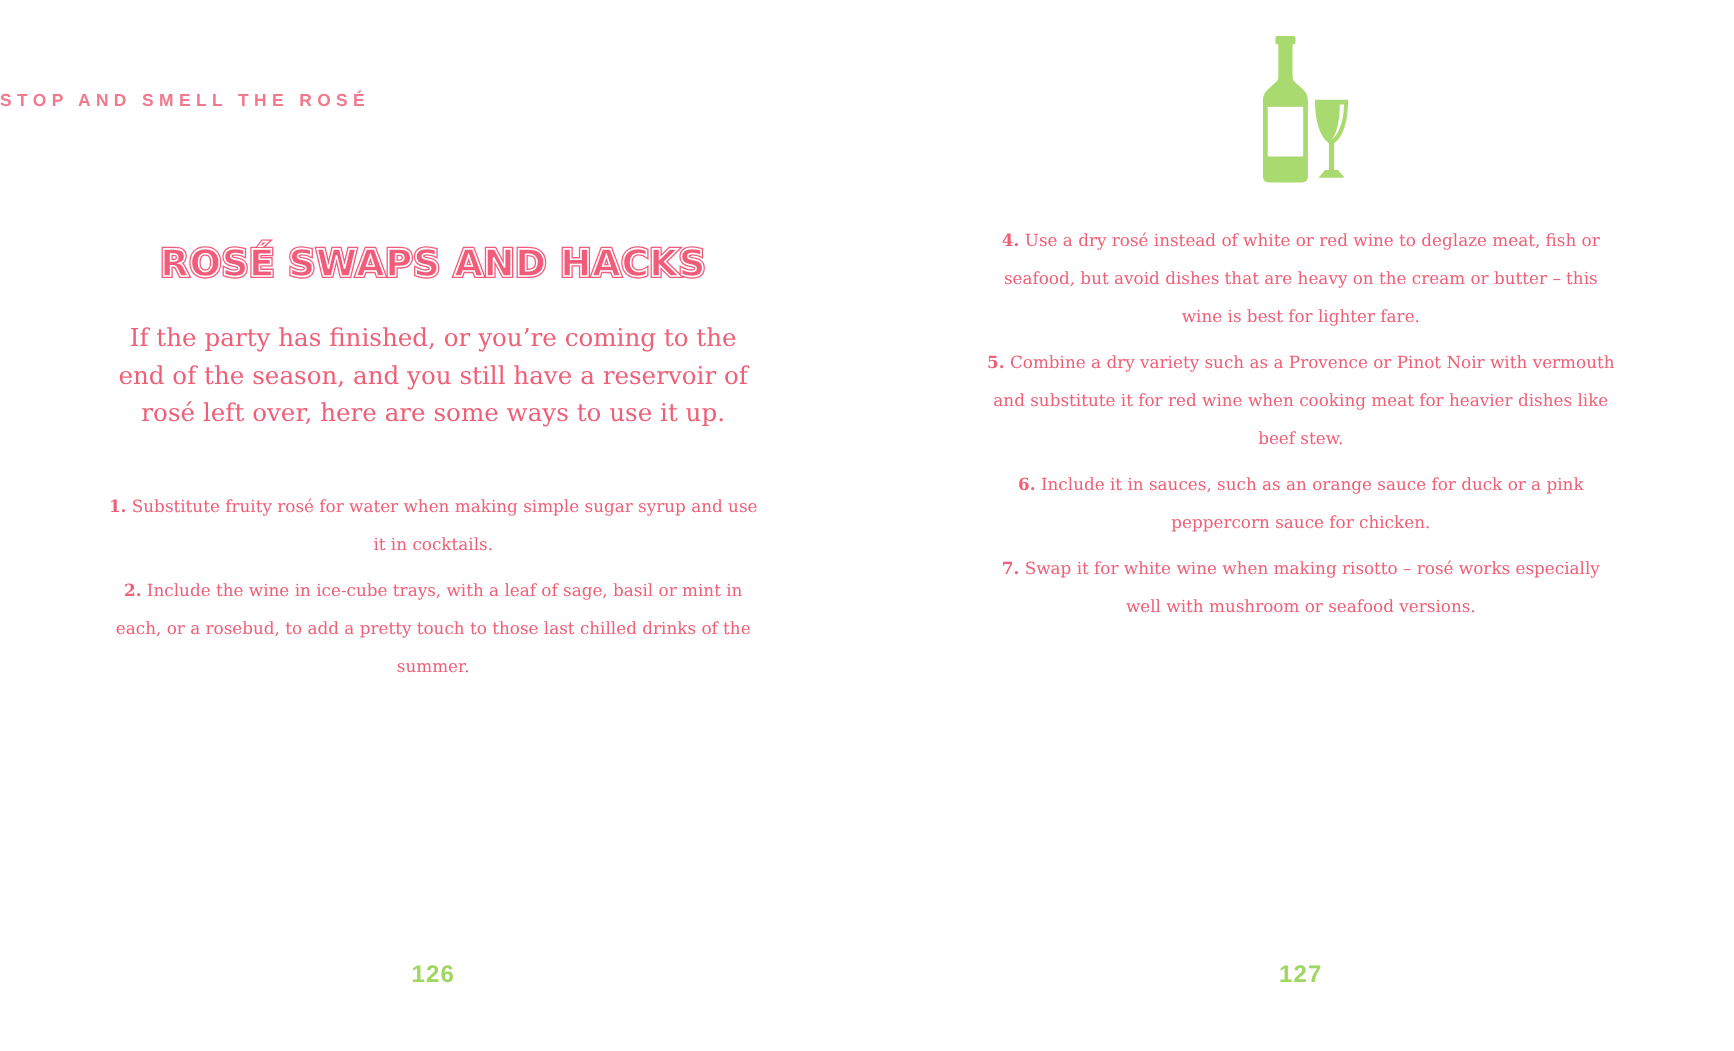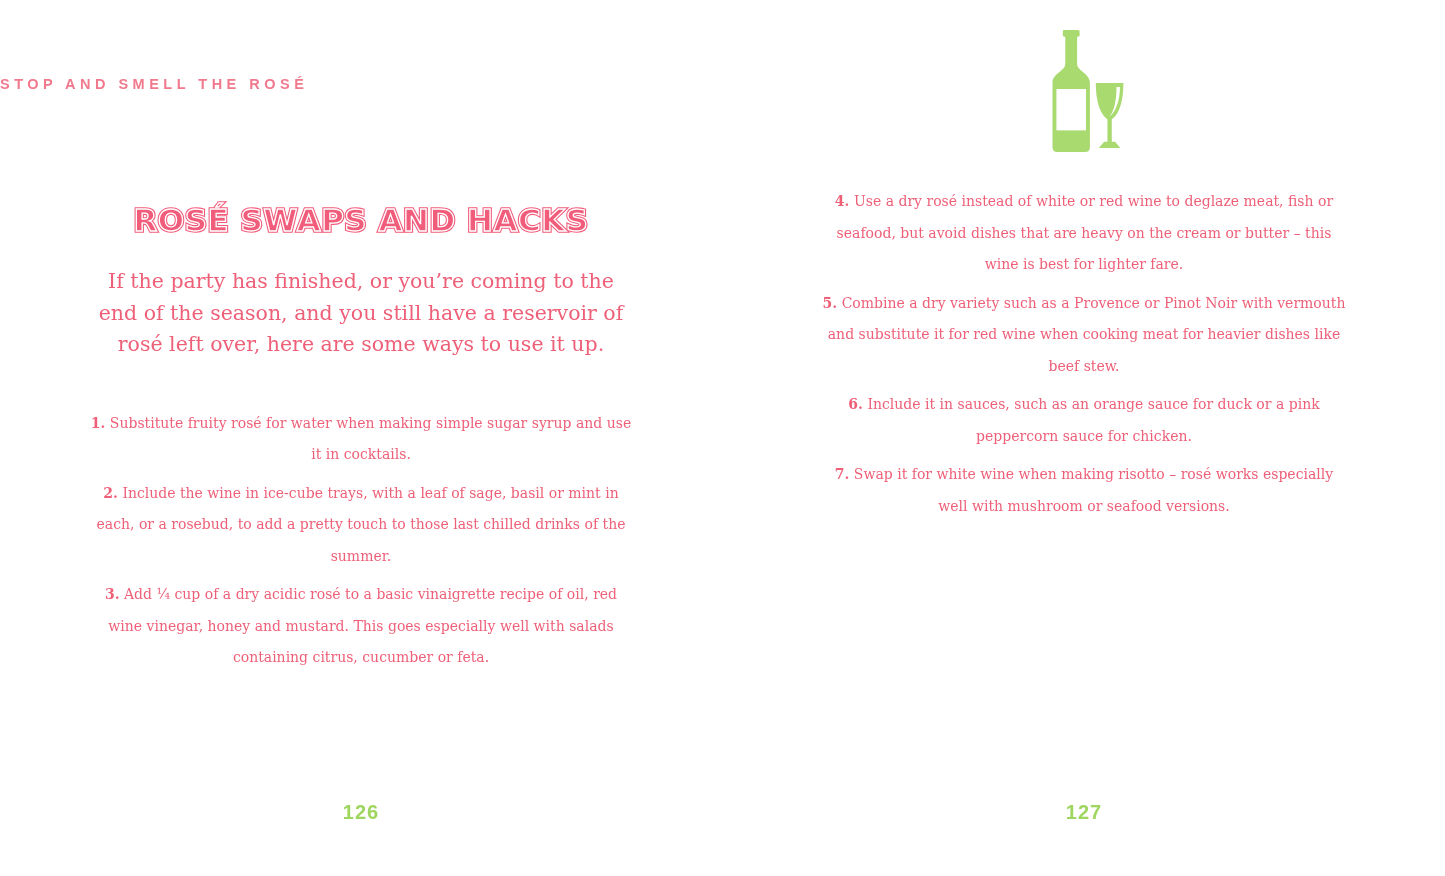--- a/index.html
+++ b/index.html
@@ -65,24 +65,20 @@
 
   <div class="tip-list">
     <div class="tip">
       <span class="num">1.</span>
       <span>Substitute fruity rosé for water when making simple sugar syrup and use it in cocktails.</span>
     </div>
     <div class="tip">
       <span class="num">2.</span>
       <span>Include the wine in ice-cube trays, with a leaf of sage, basil or mint in each, or a rosebud, to add a pretty touch to those last chilled drinks of the summer.</span>
     </div>
-    <div class="tip">
-      <span class="num">3.</span>
-      <span>Add ¼ cup of a dry acidic rosé to a basic vinaigrette recipe of oil, red wine vinegar, honey and mustard. This goes especially well with salads containing citrus, cucumber or feta.</span>
-    </div>
   </div>
 
   <div class="page-number">126</div>
 </div>
 
 <div class="page page-right">
   <div class="icon-row">
     <svg width="92" height="130" viewBox="0 0 92 132" aria-hidden="true">
       <g fill="var(--green-icon)">
         <rect x="24.5" y="4" width="17" height="7" rx="1.5"></rect>

